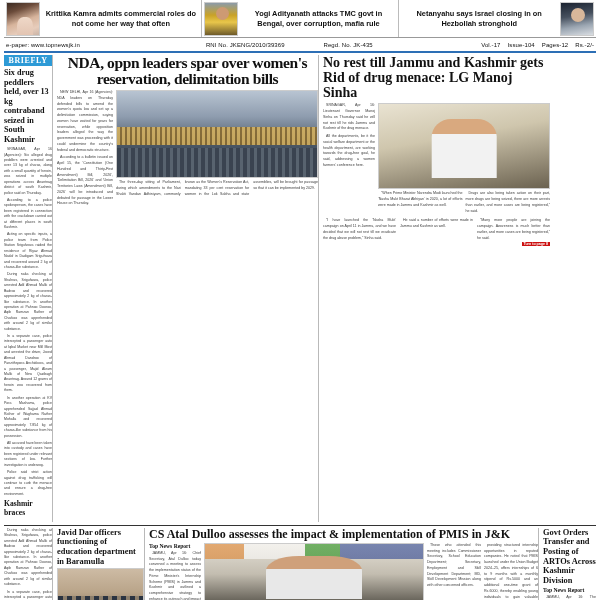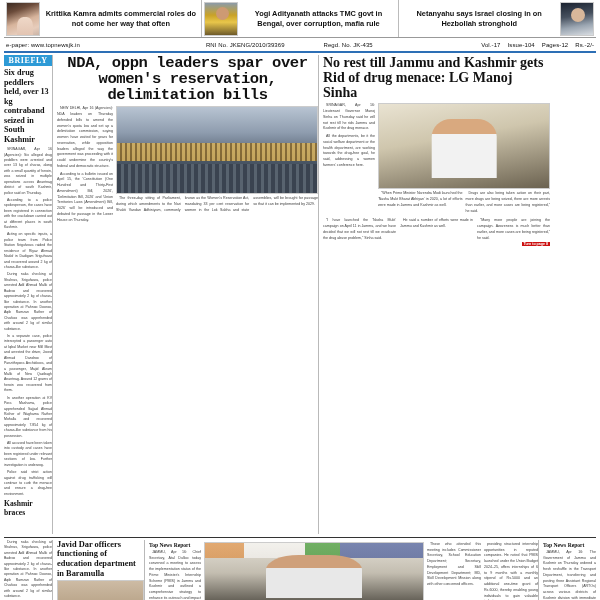--- a/index.html
+++ b/index.html
@@ -57,26 +57,26 @@
     font-family:"Liberation Serif", serif; font-weight:bold;
     font-size:8.2px; line-height:1.16; margin-bottom:3px;
   }
   .micro {
     font-family:"Liberation Sans", sans-serif;
     font-size:3.5px; line-height:1.55; text-align:justify; color:#3a3a3a;
   }
   .micro p { margin-bottom:2px; text-indent:3px; }
   .sub-head {
     font-family:"Liberation Serif", serif; font-weight:bold;
-    font-size:7.6px; line-height:1.16; margin:3px 0 16px;
+    font-size:7.6px; line-height:1.16; margin:3px 0 4px;
   }
 
   
   .hl-main {
-    font-family:Liberation Mono, monospace; font-weight:bold;
+    font-family:Liberation Serif, serif; font-weight:bold;
     font-size:15.5px; line-height:1.04; text-align:center; letter-spacing:-.4px;
   }
   .hl-serif-xl {
     font-family:"Liberation Serif", serif; font-weight:bold;
     font-size:14px; line-height:1.08; text-align:left;
   }
   .hl-serif-sm {
     font-family:"Liberation Serif", serif; font-weight:bold;
     font-size:8.4px; line-height:1.14;
   }
@@ -239,20 +239,21 @@
       </div>
     </div>
 
     <div class="vline" style="flex:0 0 92px;">
       <div class="hl-serif-sm">Javid Dar officers functioning of education department in Baramulla</div>
       <div class="photo ph-meeting" style="height:54px; margin-top:2px;"></div>
 
     </div>
 
     <div class="vline" style="flex:1;">
+      <div class="hl-serif-xl" style="font-size:12px;">CS Atal Dulloo assesses the impact &amp; implementation of PMIS in J&amp;K</div>
       <div style="display:flex; gap:3px; margin-top:2px;">
         <div style="flex:0 0 52px;">
           <div class="byline">Top News Report</div>
           <div class="body3">
             <p>JAMMU, Apr 16: Chief Secretary, Atal Dulloo today convened a meeting to assess the implementation status of the Prime Minister's Internship Scheme (PMIS) in Jammu and Kashmir and outlined a comprehensive strategy to enhance its outreach and impact across the Union Territory.</p>
           </div>
         </div>
         <div style="flex:1;">
           <div class="photo ph-cs" style="height:62px;">
             <div class="ph-flagrow"></div>
@@ -262,20 +263,21 @@
         <div class="body3" style="flex:0 0 54px;">
           <p>Those who attended this meeting includes Commissioner Secretary, School Education Department; Secretary, Employment and Skill Development Department; MD, Skill Development Mission along with other concerned officers.</p>
         </div>
         <div class="body3" style="flex:0 0 54px;">
           <p>providing structured internship opportunities in reputed companies. He noted that PMIS launched under the Union Budget 2024–25, offers internships of 6 to 9 months with a monthly stipend of Rs.5000 and an additional one-time grant of Rs.6000, thereby enabling young individuals to gain valuable industry exposure.</p>
         </div>
       </div>
     </div>
 
     <div class="vline" style="flex:0 0 58px;">
+      <div class="hl-serif-sm">Govt Orders Transfer and Posting of ARTOs Across Kashmir Division</div>
       <div class="byline" style="margin-top:2px;">Top News Report</div>
       <div class="body3">
         <p>JAMMU, Apr 16: The Government of Jammu and Kashmir on Thursday ordered a fresh reshuffle in the Transport Department, transferring and posting three Assistant Regional Transport Officers (ARTOs) across various districts of Kashmir division with immediate effect.</p>
 
       </div>
       <div style="text-align:right;">
         
       </div>
     </div>
   </div>

